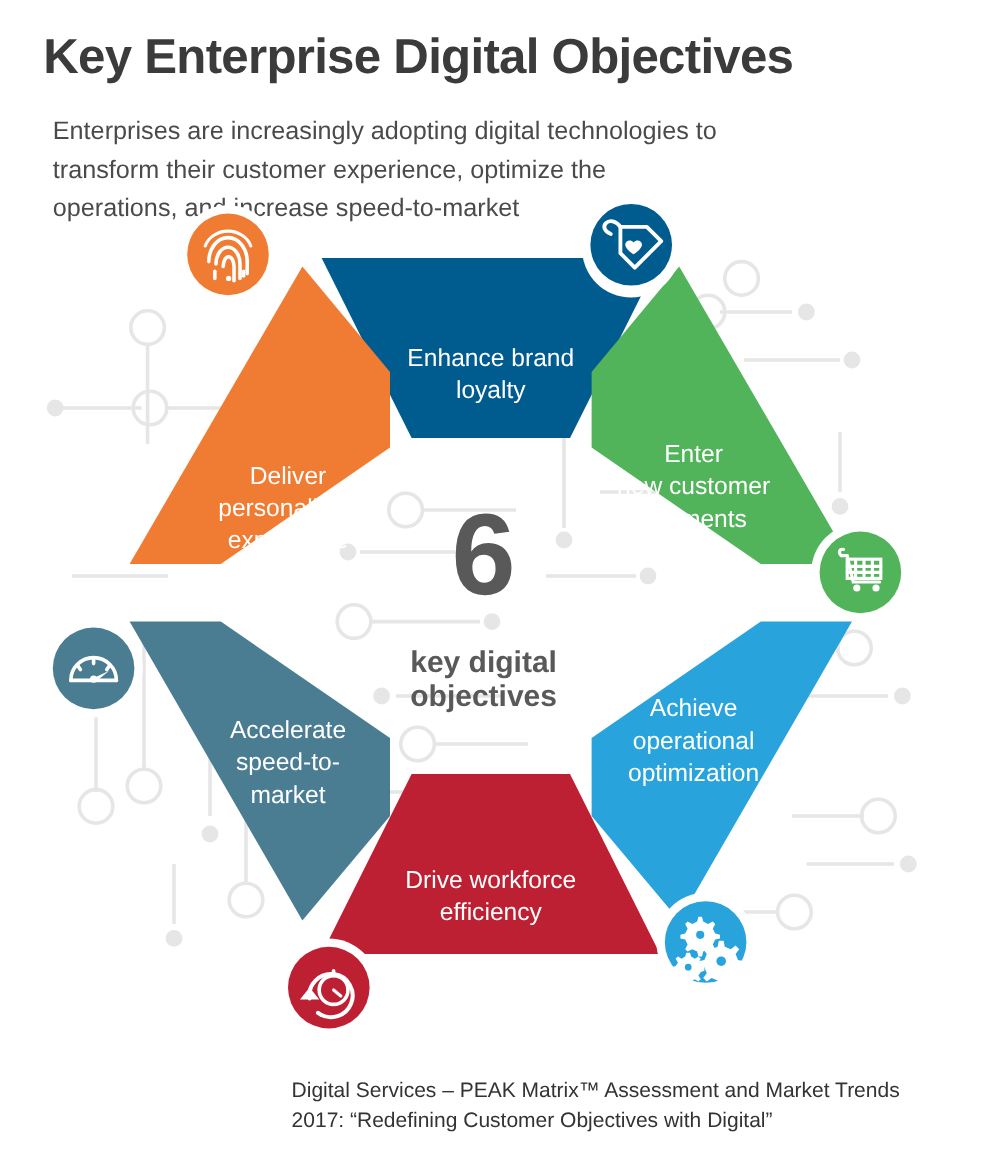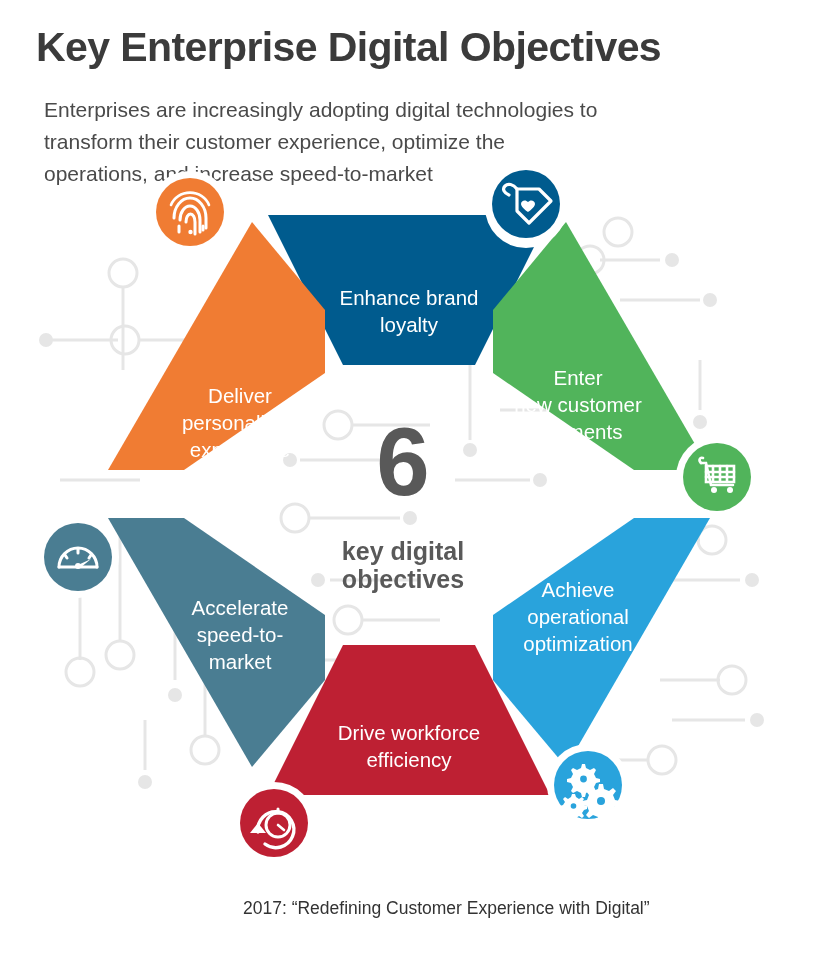--- a/index.html
+++ b/index.html
@@ -259,17 +259,18 @@
           <path d="M203 70 l0 -4"></path>
         </g>
         <circle cx="190.5" cy="72" r="2.2" fill="#ffffff"></circle>
       </g>
 
     </svg>
   </div>
 
   <div id="footer">
     <div class="source">
-      <div>2017: “Redefining Customer Experience with Digital”</div>
+      <div>Digital Services – PEAK Matrix™ Assessment and Market Trends</div>
+      <div>2017: “Redefining Customer Objectives with Digital”</div>
     </div>
   </div>
 
 </div>
 
 </body></html>

